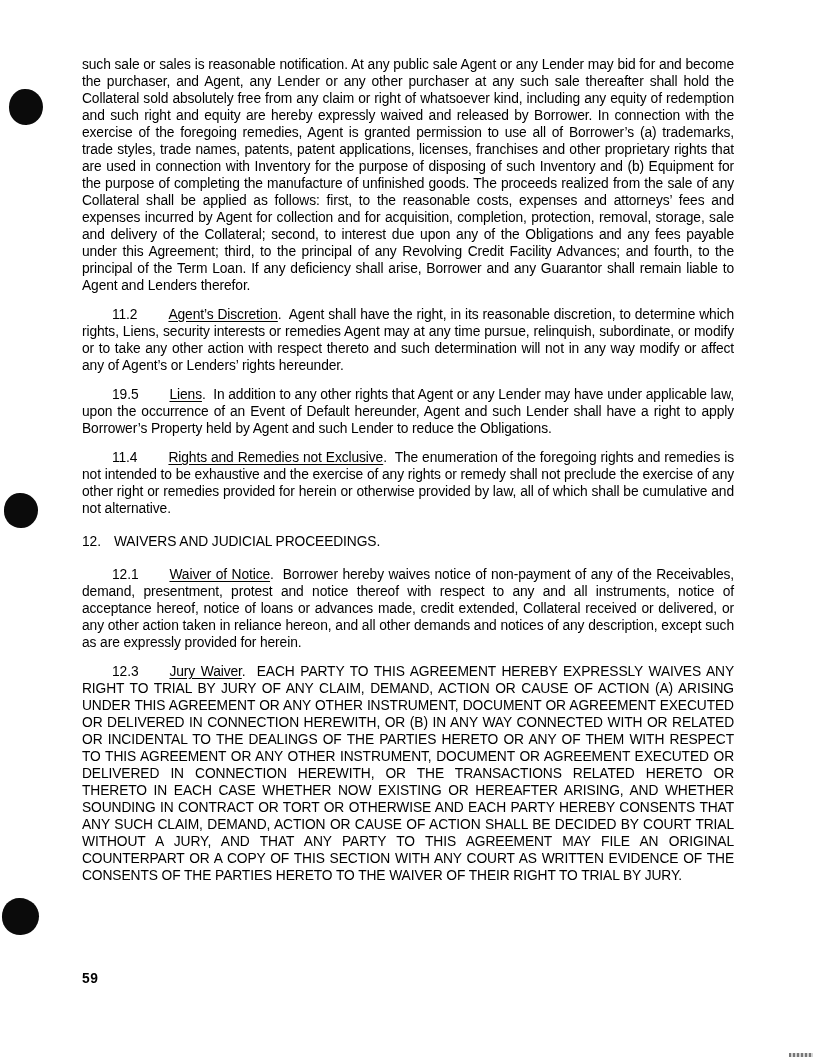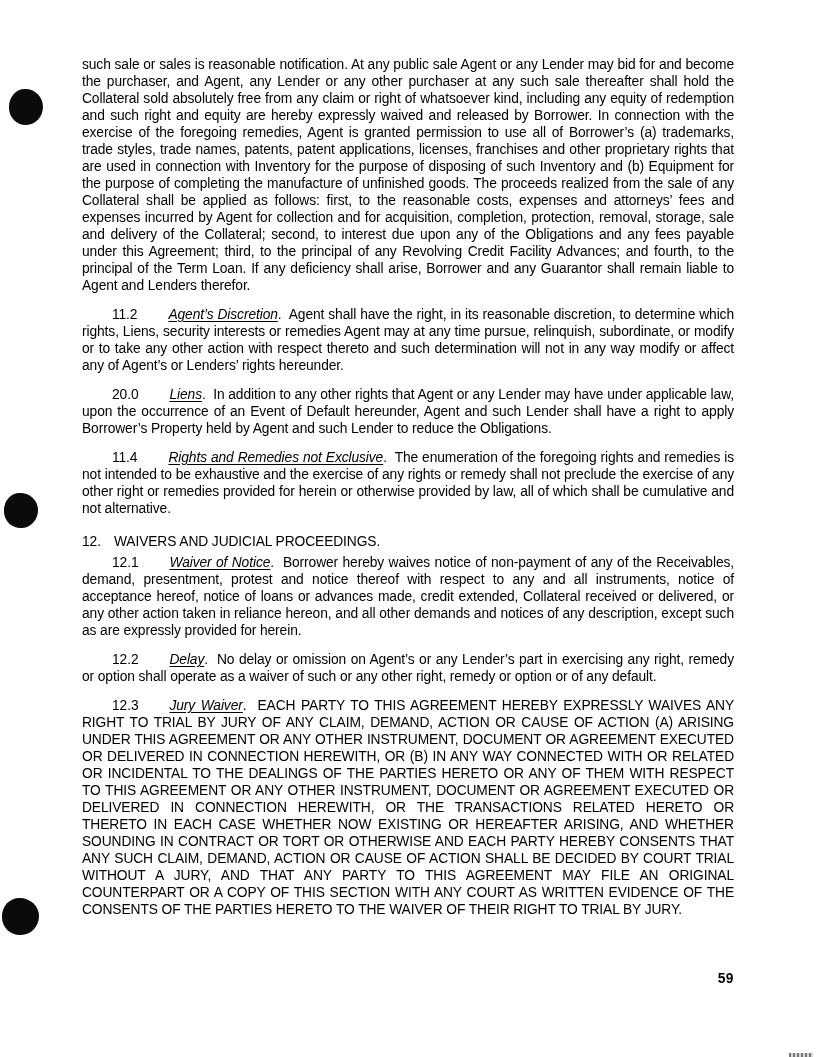--- a/index.html
+++ b/index.html
@@ -33,35 +33,34 @@
   }
   .sec {
     text-indent: 30px;
   }
   .sec-num {
     margin-right: 31px;
   }
   .sec-title {
     text-decoration: underline;
     text-underline-offset: 2px;
-    font-style: italic;
   }
   .heading {
     text-indent: 0;
-    margin: 16px 0 4px 0;
+    margin: 16px 0 16px 0;
   }
   .heading .sec-num {
     margin-right: 13px;
   }
   .page-number {
     position: absolute;
     top: 971px;
     left: 82px;
     width: 652px;
-    text-align: right;
+    text-align: left;
     font-size: 13.8px;
     font-weight: 700;
     letter-spacing: 0.5px;
   }
   .hole-punch {
     position: absolute;
     background: #0b0b0b;
     border-radius: 47% 53% 50% 50% / 50% 50% 52% 48%;
   }
   #hole-punch-top    { left: 9px;  top: 89px;  width: 34px; height: 36px; }
@@ -89,29 +88,28 @@
   <div class="hole-punch" id="hole-punch-top"></div>
   <div class="hole-punch" id="hole-punch-middle"></div>
   <div class="hole-punch" id="hole-punch-bottom"></div>
 
   <div class="content">
 
     <p class="para">such sale or sales is reasonable notification.  At any public sale Agent or any Lender may bid for and become the purchaser, and Agent, any Lender or any other purchaser at any such sale thereafter shall hold the Collateral sold absolutely free from any claim or right of whatsoever kind, including any equity of redemption and such right and equity are hereby expressly waived and released by Borrower.  In connection with the exercise of the foregoing remedies, Agent is granted permission to use all of Borrower’s (a) trademarks, trade styles, trade names, patents, patent applications, licenses, franchises and other proprietary rights that are used in connection with Inventory for the purpose of disposing of such Inventory and (b) Equipment for the purpose of completing the manufacture of unfinished goods.  The proceeds realized from the sale of any Collateral shall be applied as follows: first, to the reasonable costs, expenses and attorneys’ fees and expenses incurred by Agent for collection and for acquisition, completion, protection, removal, storage, sale and delivery of the Collateral; second, to interest due upon any of the Obligations and any fees payable under this Agreement; third, to the principal of any Revolving Credit Facility Advances; and fourth, to the principal of the Term Loan.  If any deficiency shall arise, Borrower and any Guarantor shall remain liable to Agent and Lenders therefor.</p>
 
     <p class="para sec"><span class="sec-num">11.2</span><span class="sec-title">Agent’s Discretion</span><span>.&nbsp; Agent shall have the right, in its reasonable discretion, to determine which rights, Liens, security interests or remedies Agent may at any time pursue, relinquish, subordinate, or modify or to take any other action with respect thereto and such determination will not in any way modify or affect any of Agent’s or Lenders’ rights hereunder.</span></p>
 
-    <p class="para sec"><span class="sec-num">20.0</span><span class="sec-title">Liens</span><span>.&nbsp; In addition to any other rights that Agent or any Lender may have under applicable law, upon the occurrence of an Event of Default hereunder, Agent and such Lender shall have a right to apply Borrower’s Property held by Agent and such Lender to reduce the Obligations.</span></p>
+    <p class="para sec"><span class="sec-num">19.5</span><span class="sec-title">Liens</span><span>.&nbsp; In addition to any other rights that Agent or any Lender may have under applicable law, upon the occurrence of an Event of Default hereunder, Agent and such Lender shall have a right to apply Borrower’s Property held by Agent and such Lender to reduce the Obligations.</span></p>
 
     <p class="para sec"><span class="sec-num">11.4</span><span class="sec-title">Rights and Remedies not Exclusive</span><span>.&nbsp; The enumeration of the foregoing rights and remedies is not intended to be exhaustive and the exercise of any rights or remedy shall not preclude the exercise of any other right or remedies provided for herein or otherwise provided by law, all of which shall be cumulative and not alternative.</span></p>
 
     <p class="para heading"><span class="sec-num">12.</span><span>WAIVERS AND JUDICIAL PROCEEDINGS.</span></p>
 
     <p class="para sec"><span class="sec-num">12.1</span><span class="sec-title">Waiver of Notice</span><span>.&nbsp; Borrower hereby waives notice of non-payment of any of the Receivables, demand, presentment, protest and notice thereof with respect to any and all instruments, notice of acceptance hereof, notice of loans or advances made, credit extended, Collateral received or delivered, or any other action taken in reliance hereon, and all other demands and notices of any description, except such as are expressly provided for herein.</span></p>
 
-    <p class="para sec"><span class="sec-num">12.2</span><span class="sec-title">Delay</span><span>.&nbsp; No delay or omission on Agent’s or any Lender’s part in exercising any right, remedy or option shall operate as a waiver of such or any other right, remedy or option or of any default.</span></p>
 
     <p class="para sec"><span class="sec-num">12.3</span><span class="sec-title">Jury Waiver</span><span>.&nbsp; EACH PARTY TO THIS AGREEMENT HEREBY EXPRESSLY WAIVES ANY RIGHT TO TRIAL BY JURY OF ANY CLAIM, DEMAND, ACTION OR CAUSE OF ACTION (A) ARISING UNDER THIS AGREEMENT OR ANY OTHER INSTRUMENT, DOCUMENT OR AGREEMENT EXECUTED OR DELIVERED IN CONNECTION HEREWITH, OR (B) IN ANY WAY CONNECTED WITH OR RELATED OR INCIDENTAL TO THE DEALINGS OF THE PARTIES HERETO OR ANY OF THEM WITH RESPECT TO THIS AGREEMENT OR ANY OTHER INSTRUMENT, DOCUMENT OR AGREEMENT EXECUTED OR DELIVERED IN CONNECTION HEREWITH, OR THE TRANSACTIONS RELATED HERETO OR THERETO IN EACH CASE WHETHER NOW EXISTING OR HEREAFTER ARISING, AND WHETHER SOUNDING IN CONTRACT OR TORT OR OTHERWISE AND EACH PARTY HEREBY CONSENTS THAT ANY SUCH CLAIM, DEMAND, ACTION OR CAUSE OF ACTION SHALL BE DECIDED BY COURT TRIAL WITHOUT A JURY, AND THAT ANY PARTY TO THIS AGREEMENT MAY FILE AN ORIGINAL COUNTERPART OR A COPY OF THIS SECTION WITH ANY COURT AS WRITTEN EVIDENCE OF THE CONSENTS OF THE PARTIES HERETO TO THE WAIVER OF THEIR RIGHT TO TRIAL BY JURY.</span></p>
 
   </div>
 
   <div class="page-number">59</div>
 
   <div class="scan-artifact"></div>
 
 </div>

